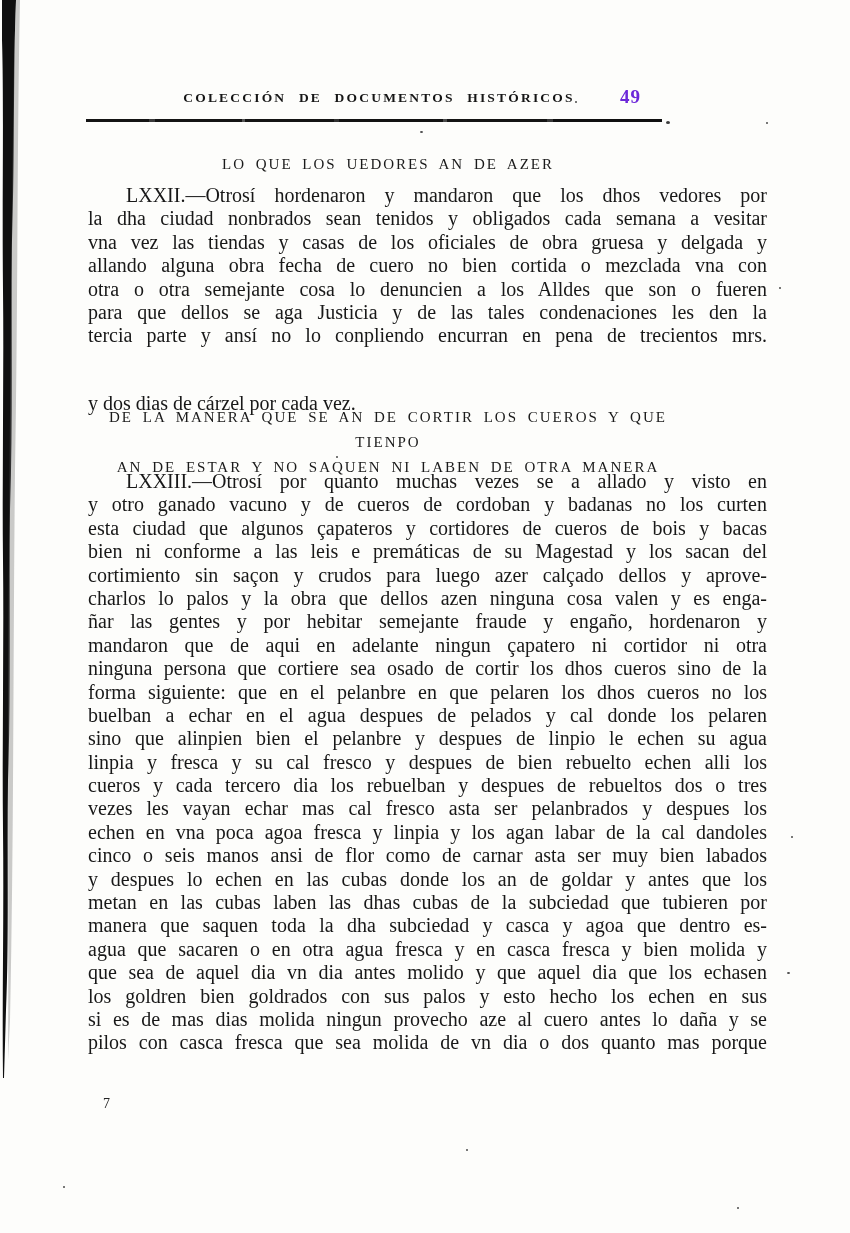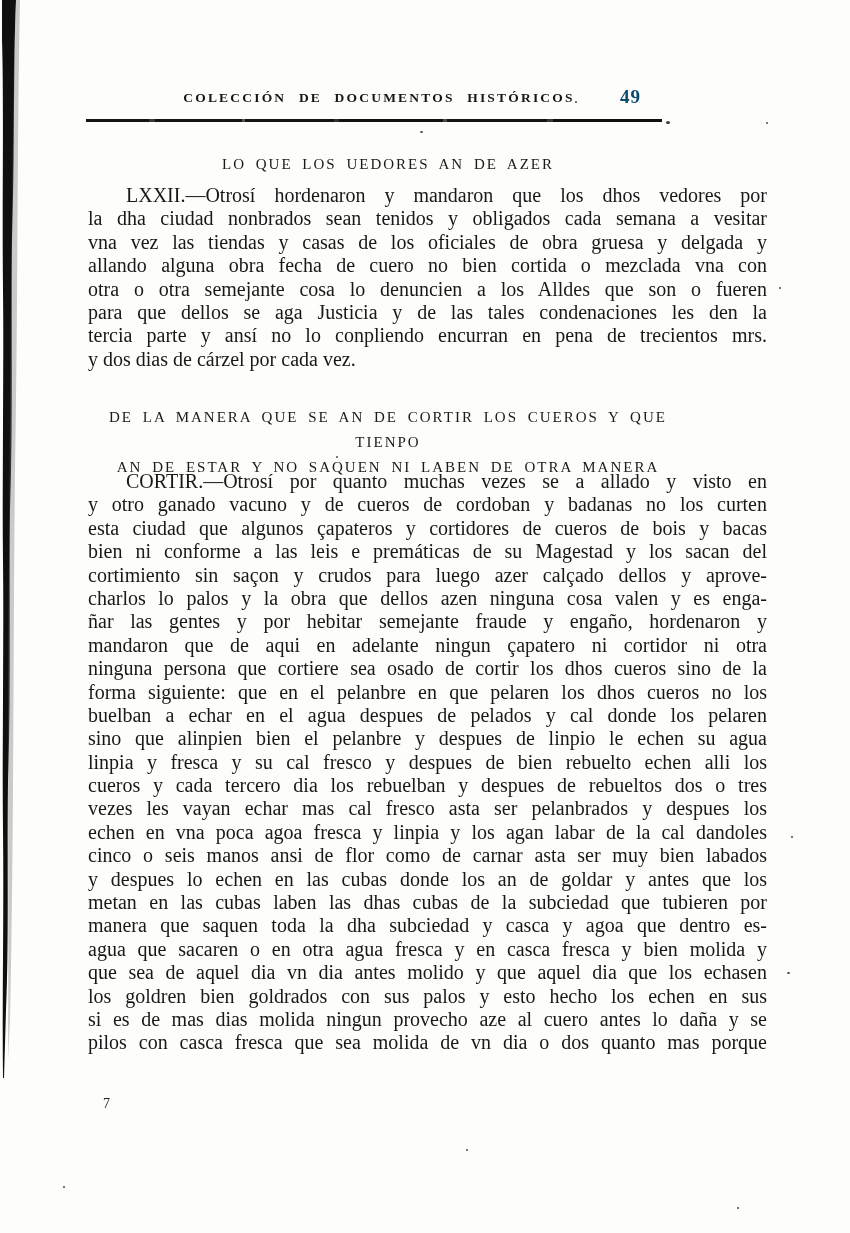--- a/index.html
+++ b/index.html
@@ -30,21 +30,21 @@
     letter-spacing: 2.2px;
     word-spacing: 7px;
     color: #161616;
   }
   .page-number {
     position: absolute;
     left: 532px; top: -4px;
     font-size: 19px;
     font-weight: bold;
     letter-spacing: 1px;
-    color: #0c4a6e;
+    color: #6d28d9;
   }
   .head-rule {
     position: absolute;
     top: 119px; left: 86px;
     width: 576px; height: 3px;
     background: linear-gradient(90deg,
       #141414 0 11%, #3a3a3a 11% 12%, #141414 12% 27%, #555 27% 27.6%,
       #141414 27.6% 43%, #303030 43% 44%, #121212 44% 62%, #4a4a4a 62% 62.7%,
       #141414 62.7% 80%, #383838 80% 81%, #101010 81% 100%);
   }
@@ -75,21 +75,21 @@
     line-height: 23.4px;
     color: #181818;
   }
   .para .tline {
     height: 23.4px;
     text-align: justify;
     text-align-last: justify;
     overflow: hidden;
   }
   .para .tline:first-child { text-indent: 38px; }
-  .para.end-left .tline:last-child { text-align-last: left; }
+  .para.end-left .tline:last-child { text-align-last: left; margin-top: 44px; }
   .para-1 { top: 184px; }
   .para-2 { top: 470px; }
 
   .footer-sig {
     position: absolute;
     left: 103px; top: 1096px;
     font-size: 14px;
     color: #222;
   }
 
@@ -130,21 +130,21 @@
       <div class="tline">tercia parte y ansí no lo conpliendo encurran en pena de trecientos mrs.</div>
       <div class="tline">y dos dias de cárzel por cada vez.</div>
     </div>
 
   <div class="section-heading heading-2">
       <div class="hline">DE LA MANERA QUE SE AN DE CORTIR LOS CUEROS Y QUE TIENPO</div>
       <div class="hline">AN DE ESTAR Y NO SAQUEN NI LABEN DE OTRA MANERA</div>
     </div>
 
   <div class="para para-2">
-      <div class="tline">CORTIR.—Otrosí por quanto muchas vezes se a allado y visto en</div>
+      <div class="tline">LXXIII.—Otrosí por quanto muchas vezes se a allado y visto en</div>
       <div class="tline">y otro ganado vacuno y de cueros de cordoban y badanas no los curten</div>
       <div class="tline">esta ciudad que algunos çapateros y cortidores de cueros de bois y bacas</div>
       <div class="tline">bien ni conforme a las leis e premáticas de su Magestad y los sacan del</div>
       <div class="tline">cortimiento sin saçon y crudos para luego azer calçado dellos y aprove-</div>
       <div class="tline">charlos lo palos y la obra que dellos azen ninguna cosa valen y es enga-</div>
       <div class="tline">ñar las gentes y por hebitar semejante fraude y engaño, hordenaron y</div>
       <div class="tline">mandaron que de aqui en adelante ningun çapatero ni cortidor ni otra</div>
       <div class="tline">ninguna persona que cortiere sea osado de cortir los dhos cueros sino de la</div>
       <div class="tline">forma siguiente: que en el pelanbre en que pelaren los dhos cueros no los</div>
       <div class="tline">buelban a echar en el agua despues de pelados y cal donde los pelaren</div>

